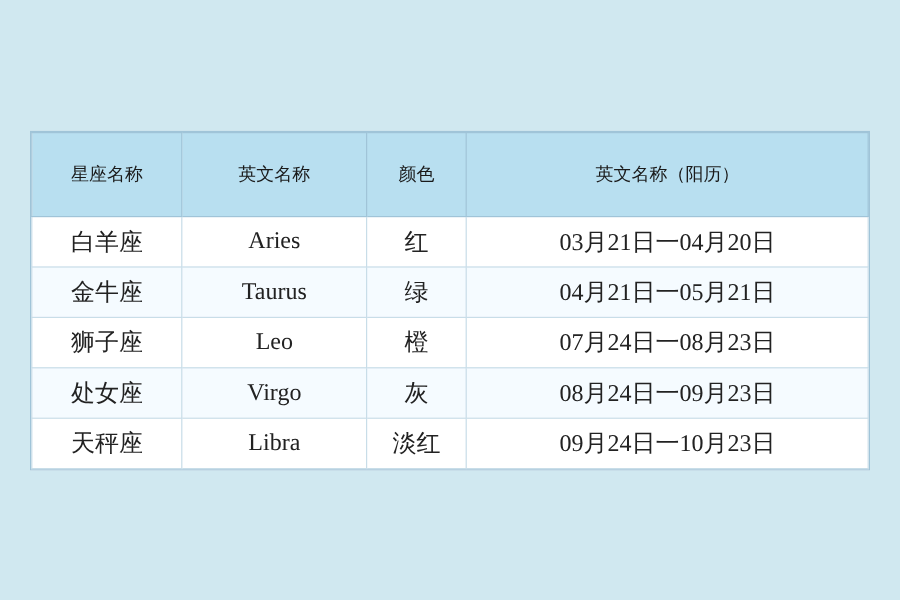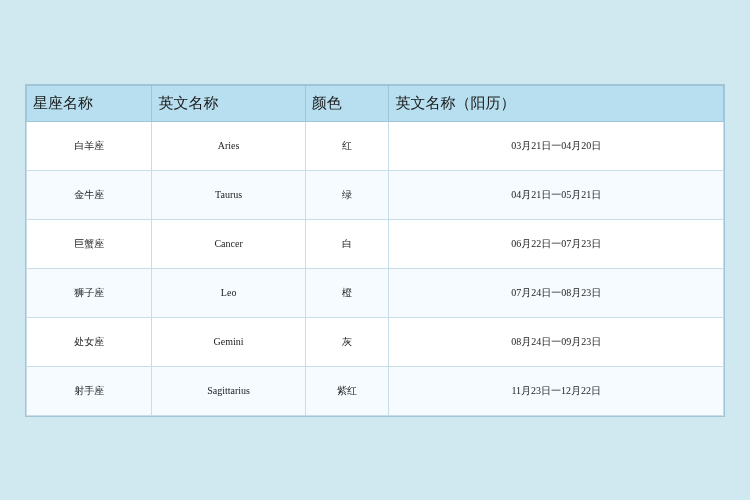--- a/index.html
+++ b/index.html
@@ -28,32 +28,32 @@
       width: 100%;
       border-collapse: collapse;
     }
 
     thead tr {
       background-color: #b8dff0;
     }
 
     th {
       border: 1px solid #a0c4d8;
-      padding: 8px 6px;
-      text-align: left;
+      padding: 25px 6px;
+      text-align: center;
       font-size: 15px;
       font-weight: normal;
       color: #1a1a1a;
     }
 
     td {
       border: 1px solid #c8dde8;
-      padding: 17px 6px;
+      padding: 7px 6px;
       text-align: center;
-      font-size: 10px;
+      font-size: 20px;
       color: #222222;
     }
 
     tr:nth-child(even) td {
       background-color: #f5fbff;
     }
 
     tr:nth-child(odd) td {
       background-color: #ffffff;
     }
@@ -83,38 +83,32 @@
           <td>红</td>
           <td>03月21日一04月20日</td>
         </tr>
         <tr>
           <td>金牛座</td>
           <td>Taurus</td>
           <td>绿</td>
           <td>04月21日一05月21日</td>
         </tr>
         <tr>
-          <td>巨蟹座</td>
-          <td>Cancer</td>
-          <td>白</td>
-          <td>06月22日一07月23日</td>
-        </tr>
-        <tr>
           <td>狮子座</td>
           <td>Leo</td>
           <td>橙</td>
           <td>07月24日一08月23日</td>
         </tr>
         <tr>
           <td>处女座</td>
-          <td>Gemini</td>
+          <td>Virgo</td>
           <td>灰</td>
           <td>08月24日一09月23日</td>
         </tr>
         <tr>
-          <td>射手座</td>
-          <td>Sagittarius</td>
-          <td>紫红</td>
-          <td>11月23日一12月22日</td>
+          <td>天秤座</td>
+          <td>Libra</td>
+          <td>淡红</td>
+          <td>09月24日一10月23日</td>
         </tr>
       </tbody>
   </table>
 </div>
 
 </body></html>

